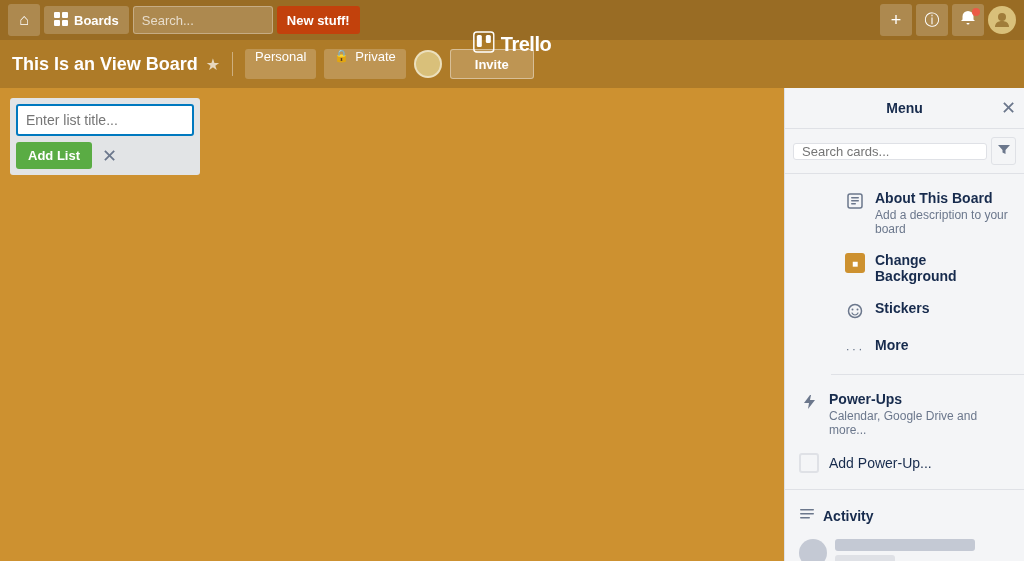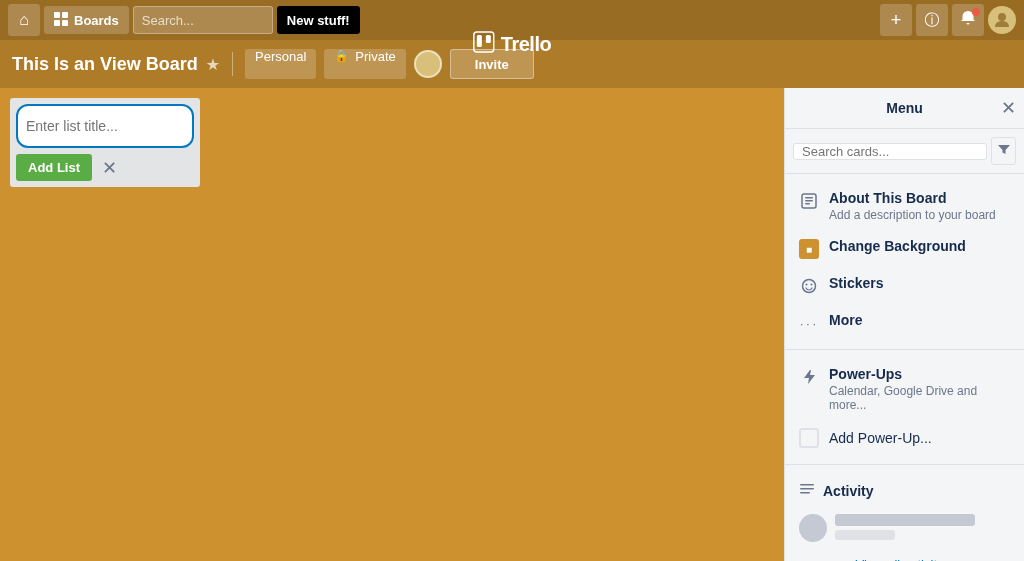--- a/index.html
+++ b/index.html
@@ -27,21 +27,21 @@
     }
 
     .search-box-nav {
       background: rgba(255,255,255,0.2); border: 1px solid rgba(255,255,255,0.3);
       border-radius: 3px; height: 28px; width: 140px; padding: 0 8px;
       color: white; font-size: 13px; outline: none;
     }
     .search-box-nav::placeholder { color: rgba(255,255,255,0.7); }
 
     .new-stuff-btn {
-      background: #000000; border: none; border-radius: 3px;
+      background: #c2410c; border: none; border-radius: 3px;
       height: 28px; padding: 0 10px; cursor: pointer; color: white;
       font-size: 13px; font-weight: 700;
     }
 
     .trello-logo {
       display: flex; align-items: center; gap: 6px; color: white; font-size: 18px; font-weight: 700;
     }
 
     .avatar-btn {
       width: 28px; height: 28px; border-radius: 50%; background: #d9c07a;
@@ -92,22 +92,22 @@
 
     .board-content {
       flex: 1; padding: 10px; overflow-x: auto;
     }
 
     
     .add-list-form {
       background: #e2e4e6; border-radius: 3px; width: 190px; padding: 6px;
     }
     .list-title-input {
-      width: 100%; border: 2px solid #0079bf; border-radius: 12px;
-      padding: 12px 8px; font-size: 14px; outline: none; margin-bottom: 6px;
+      width: 100%; border: 2px solid #0079bf; border-radius: 3px;
+      padding: 6px 8px; font-size: 14px; outline: none; margin-bottom: 6px;
     }
     .form-actions { display: flex; align-items: center; gap: 6px; }
     .add-list-btn {
       background: #5aac44; border: none; border-radius: 3px;
       padding: 6px 12px; color: white; font-size: 13px; font-weight: 600;
       cursor: pointer;
     }
     .cancel-btn {
       background: none; border: none; cursor: pointer; color: #6b778c;
       font-size: 18px; line-height: 1; padding: 2px 4px;
@@ -138,21 +138,21 @@
     .menu-search-input {
       flex: 1; border: 1px solid #dfe1e6; border-radius: 3px;
       padding: 0 8px; font-size: 13px; outline: none; background: white;
     }
     .menu-filter-btn {
       background: none; border: 1px solid #dfe1e6; border-radius: 3px;
       width: 28px; height: 28px; display: flex; align-items: center;
       justify-content: center; cursor: pointer; color: #6b778c;
     }
 
-    .menu-section { padding: 8px 0; border-bottom: 1px solid #dfe1e6; }
+    .menu-section { padding: 8px 0; border-bottom: 1px solid #dfe1e6; margin-left: 46px; }
     .menu-item {
       display: flex; align-items: flex-start; gap: 10px;
       padding: 8px 14px; cursor: pointer;
     }
     .menu-item-icon {
       width: 20px; height: 20px; display: flex; align-items: center;
       justify-content: center; flex-shrink: 0; margin-top: 1px; color: #6b778c; font-size: 14px;
     }
     .menu-item-icon.orange-bg {
       background: #cd9130; border-radius: 3px; color: white; font-size: 11px;

